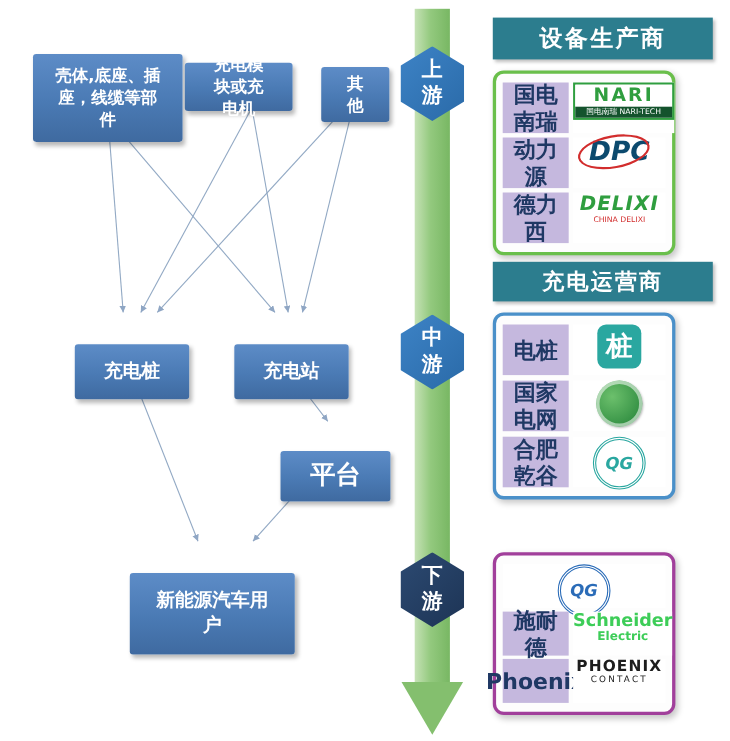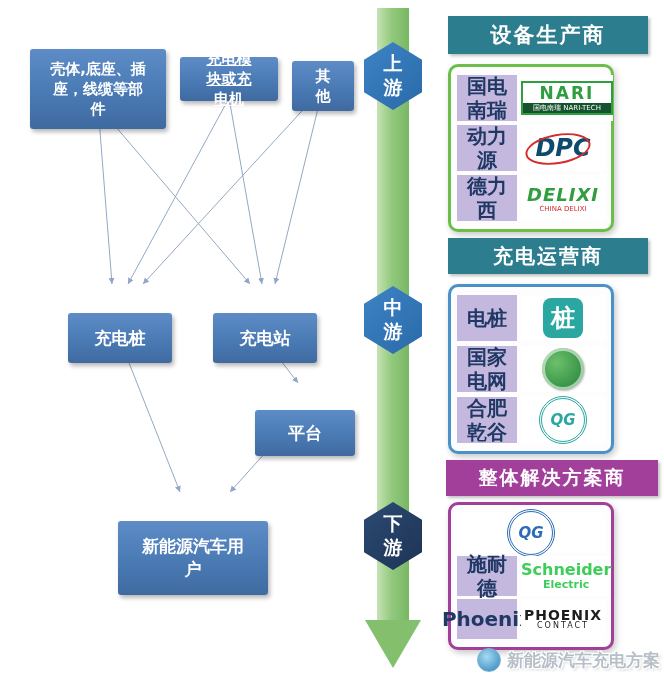--- a/index.html
+++ b/index.html
@@ -12,25 +12,25 @@
 
   
   .node {
     position:absolute; z-index:2; box-sizing:border-box;
     background:linear-gradient(180deg,#5d8cc7 0%, #4a7ab4 55%, #3f6aa0 100%);
     color:#fff; font-weight:bold; font-size:15px; line-height:1.35;
     display:flex; align-items:center; justify-content:center; text-align:center;
     border-radius:3px; padding:20px; box-shadow:2px 3px 4px rgba(0,0,0,.28);margin-top:23px;
   }
   #n-components { left:30px;  top:26px;  width:136px; height:80px; }
-  #n-module     { left:180px; top:34px;  width:98px;  height:44px;text-decoration:underline; }
+  #n-module     { left:168px; top:34px;  width:98px;  height:44px; }
   #n-other      { left:292px; top:38px;  width:62px;  height:50px; }
   #n-pile       { left:68px;  top:290px; width:104px; height:50px; font-size:17px; }
   #n-station    { left:213px; top:290px; width:104px; height:50px; font-size:17px; }
-  #n-platform   { left:255px; top:387px; width:100px; height:46px; font-size:17px; }
+  #n-platform   { left:255px; top:387px; width:100px; height:46px; font-size:23px; }
   #n-user       { left:118px; top:498px; width:150px; height:74px; font-size:17px; }
 
   
   .arrow-shaft {
     position:absolute; z-index:1; left:377px; top:8px; width:32px; height:616px;
     background:linear-gradient(90deg,#c6e2b6 0%, #93c97e 45%, #78b763 100%);
   }
   .arrow-head {
     position:absolute; z-index:1; left:365px; top:620px; width:0; height:0;
     border-left:28px solid transparent; border-right:28px solid transparent;
@@ -69,21 +69,21 @@
   #g2 { left:448px; top:284px; width:166px; height:170px; border:3px solid #4a90c9; }
   #g3 { left:448px; top:502px; width:166px; height:148px; border:3px solid #a13f9b; }
 
   .row { display:flex; align-items:stretch; gap:4px; height:46px; }
   #g3 .row { height:40px; }
   .row-label {
     width:60px; flex:0 0 60px; background:#c5b8de; color:#1f3864; font-weight:bold;
     font-size:20px; line-height:1.2; display:flex; align-items:center; justify-content:center;
     text-align:center; padding:1px; box-sizing:border-box;
   }
-  .row-logo { flex:1; display:flex; align-items:center; justify-content:center; background:#fff; }
+  .row-logo { flex:1; display:flex; align-items:flex-start; justify-content:center; background:#fff; }
 
   
   .nari-logo { width:88px; border:2px solid #2f9e3f; display:flex; flex-direction:column; }
   .nari-main { color:#2f9e3f; font-weight:bold; font-size:17px; text-align:center; letter-spacing:2px; background:#fff; }
   .nari-sub  { background:#14532d; color:#fff; font-size:7px; text-align:center; white-space:nowrap; overflow:hidden; }
 
   .dpc-logo { position:relative; color:#0c4a6e; font-style:italic; font-weight:bold; font-size:24px; line-height:1; }
   .dpc-logo::after {
     content:""; position:absolute; left:-10px; top:-2px; width:62px; height:26px;
     border:2px solid #d22d2d; border-radius:50%; transform:rotate(-10deg);
@@ -214,21 +214,20 @@
       </div>
     </div>
     <div class="row">
       <div class="row-label">合肥乾谷</div>
       <div class="row-logo">
         <div class="gear-logo">QG</div>
       </div>
     </div>
   </div>
 
-  <div class="phead" id="ph3">整体解决方案商</div>
   <div class="gbox" id="g3">
     <div class="row">
       <div class="row-logo">
         <div class="gear-logo gear-blue">QG</div>
       </div>
     </div>
     <div class="row">
       <div class="row-label">施耐德</div>
       <div class="row-logo">
         <div class="schneider-logo">
@@ -241,18 +240,14 @@
       <div class="row-label">Phoenix</div>
       <div class="row-logo">
         <div class="phoenix-logo">
           <div class="phoenix-main">PHOENIX</div>
           <div class="phoenix-sub">CONTACT</div>
         </div>
       </div>
     </div>
   </div>
 
-  <div class="watermark">
-    <div class="wm-icon"></div>
-    <div class="wm-text">新能源汽车充电方案</div>
-  </div>
 
 </div>
 
 </body></html>

